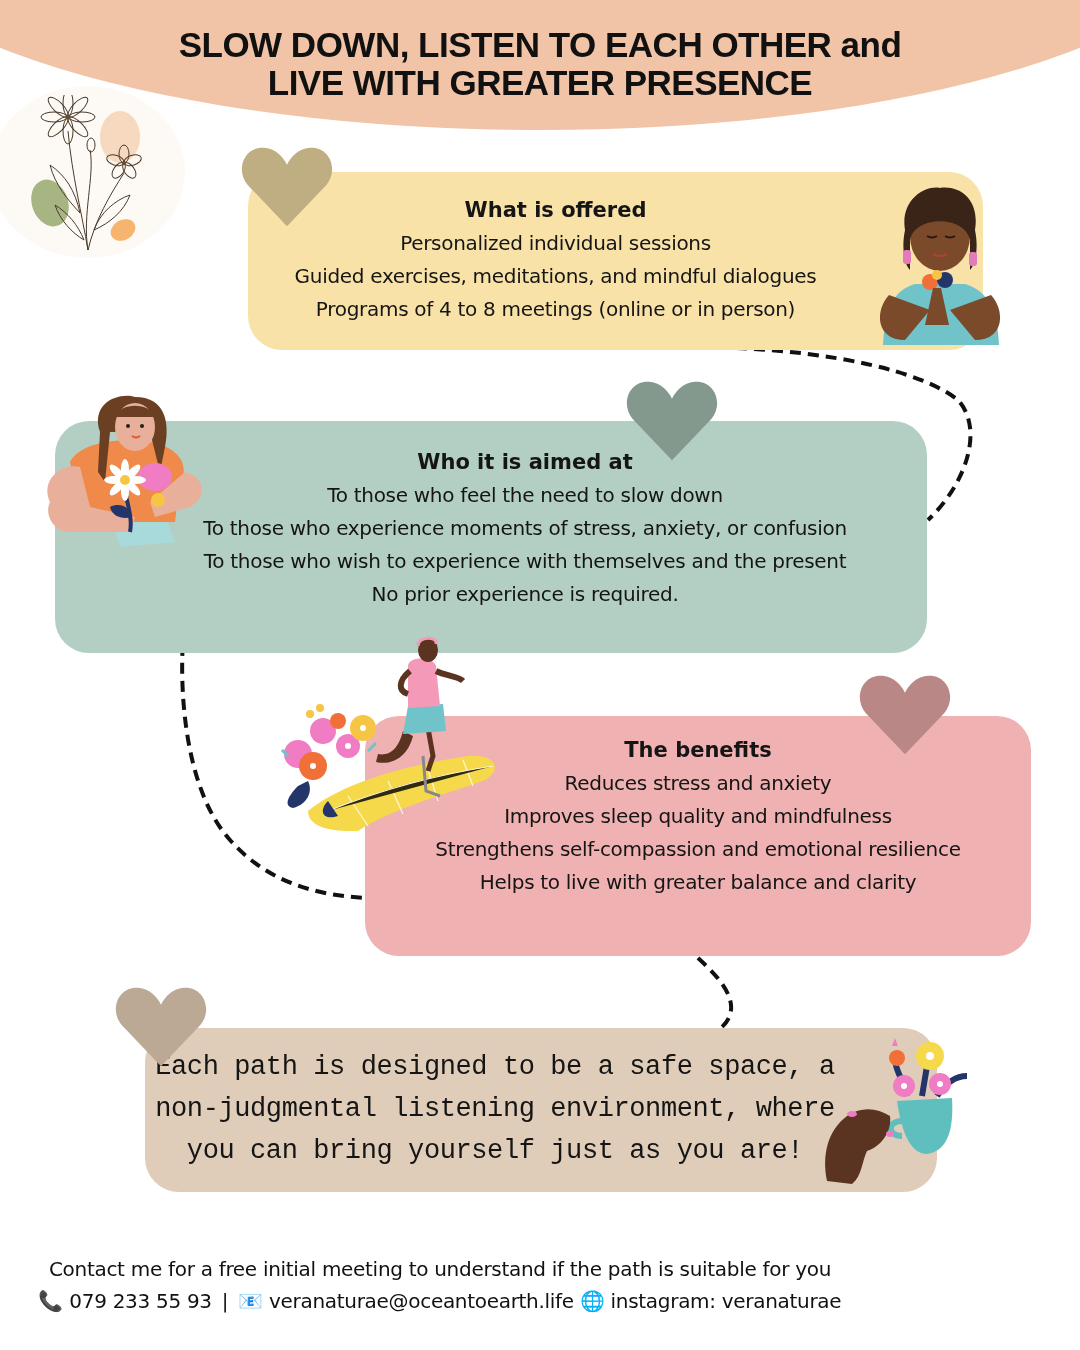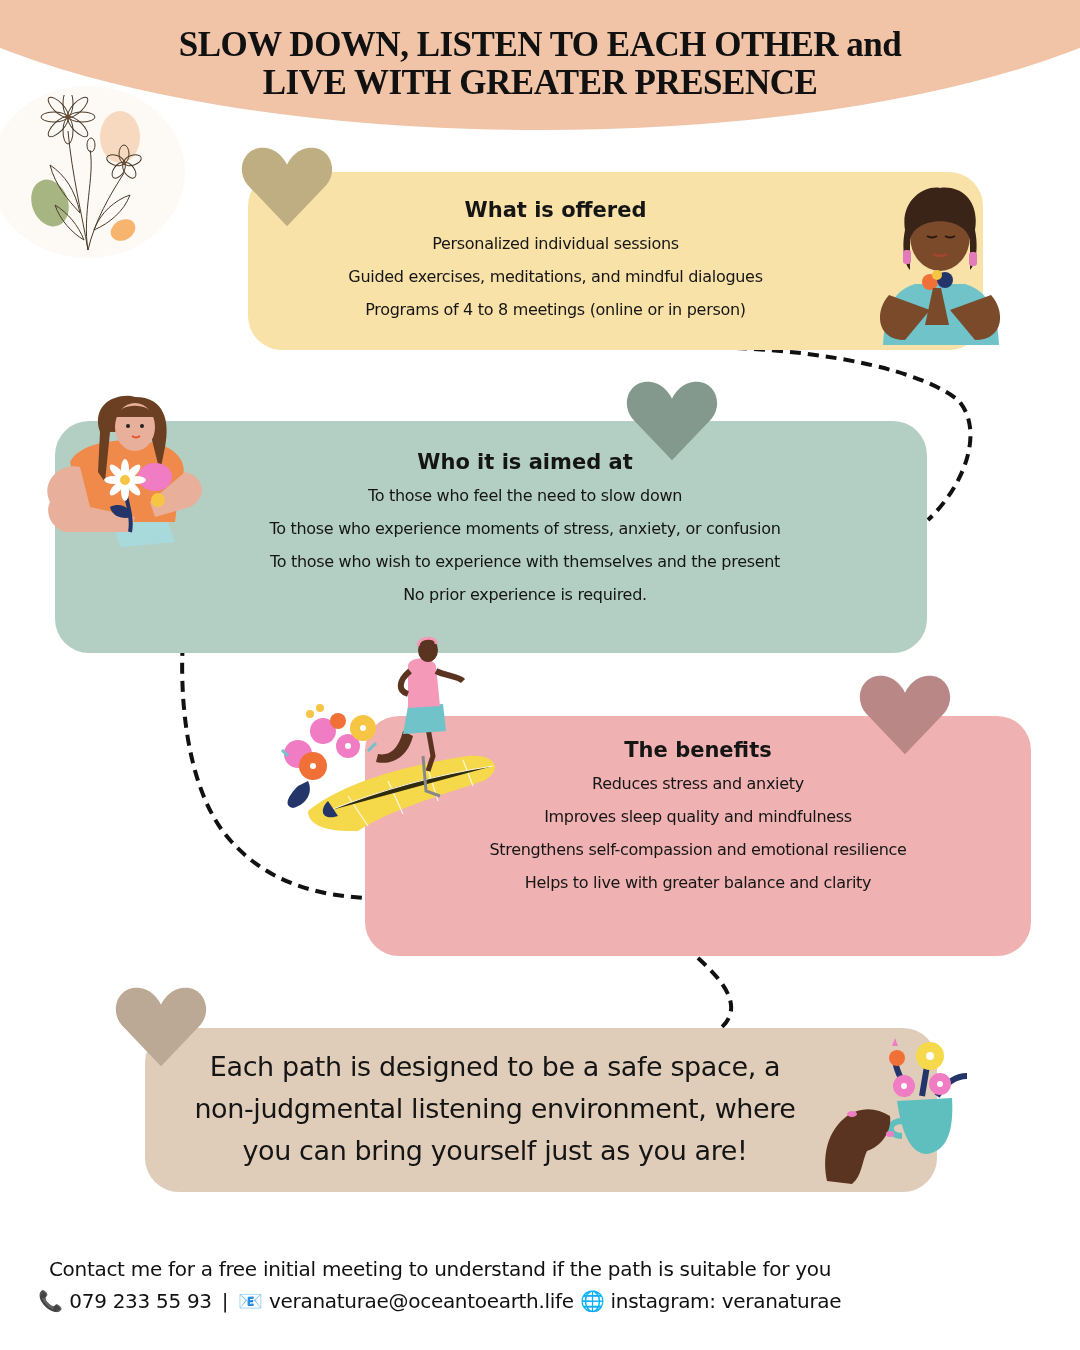--- a/index.html
+++ b/index.html
@@ -5,46 +5,46 @@
   * { box-sizing: border-box; margin: 0; padding: 0; }
   html, body { width: 1080px; height: 1350px; background: #ffffff; overflow: hidden; }
   body { position: relative; font-family: "DejaVu Sans", sans-serif; color: #111; }
 
   .top-arc {
     position: absolute; left: -140px; top: -290px; width: 1360px; height: 420px;
     background: #f1c4a8; border-radius: 50%;
   }
   .title {
     position: absolute; left: 0; top: 26px; width: 1080px; text-align: center;
-    font-family: Liberation Serif, serif; font-size: 35px; line-height: 38px;
+    font-family: Liberation Sans, sans-serif; font-size: 35px; line-height: 38px;
     letter-spacing: -0.5px; color: #111;
   }
   .title span { display: block; }
 
   .deco-circle {
     position: absolute; left: -10px; top: 86px; width: 195px; height: 172px;
     background: #fdfaf6; border-radius: 50%;
   }
   .deco-svg { position: absolute; left: 20px; top: 95px; }
 
   .card {
     position: absolute; border-radius: 34px; text-align: center;
     font-family: "DejaVu Sans", sans-serif; color: #151515;
   }
   .card .heading { font-weight: bold; font-size: 21px; line-height: 33px; text-align: center; }
-  .card .line { font-size: 16px; line-height: 33px; letter-spacing: -0.3px; white-space: nowrap; }
+  .card .line { font-size: 20px; line-height: 33px; letter-spacing: -0.3px; white-space: nowrap; }
 
   .card-offered { left: 248px; top: 172px; width: 735px; height: 178px; background: #f8e2a8; padding-top: 22px; }
   .card-offered .text { position: absolute; left: 0; width: 615px; top: 22px; }
   .card-who { left: 55px; top: 421px; width: 872px; height: 232px; background: #b3cfc3; padding-top: 25px; }
   .card-who .text { position: absolute; left: 80px; width: 780px; top: 25px; }
   .card-benefits { left: 365px; top: 716px; width: 666px; height: 240px; background: #efb1b1; }
   .card-benefits .text { position: absolute; left: 0; width: 666px; top: 18px; }
   .card-closing { left: 145px; top: 1028px; width: 792px; height: 164px; background: #dfcdb9; }
-  .card-closing .text { position: absolute; left: 0; width: 700px; top: 18px; }
+  .card-closing .text { position: absolute; left: 0; width: 700px; top: 18px; font-family: Liberation Mono, monospace; }
   .card-closing .line { font-size: 27px; line-height: 42px; letter-spacing: -0.4px; }
 
   .heart { position: absolute; }
 
   .dash-svg { position: absolute; left: 0; top: 0; pointer-events: none; }
 
   .illus { position: absolute; }
 
   .footer {
     position: absolute; left: 0; top: 1253px; width: 880px; text-align: center;

